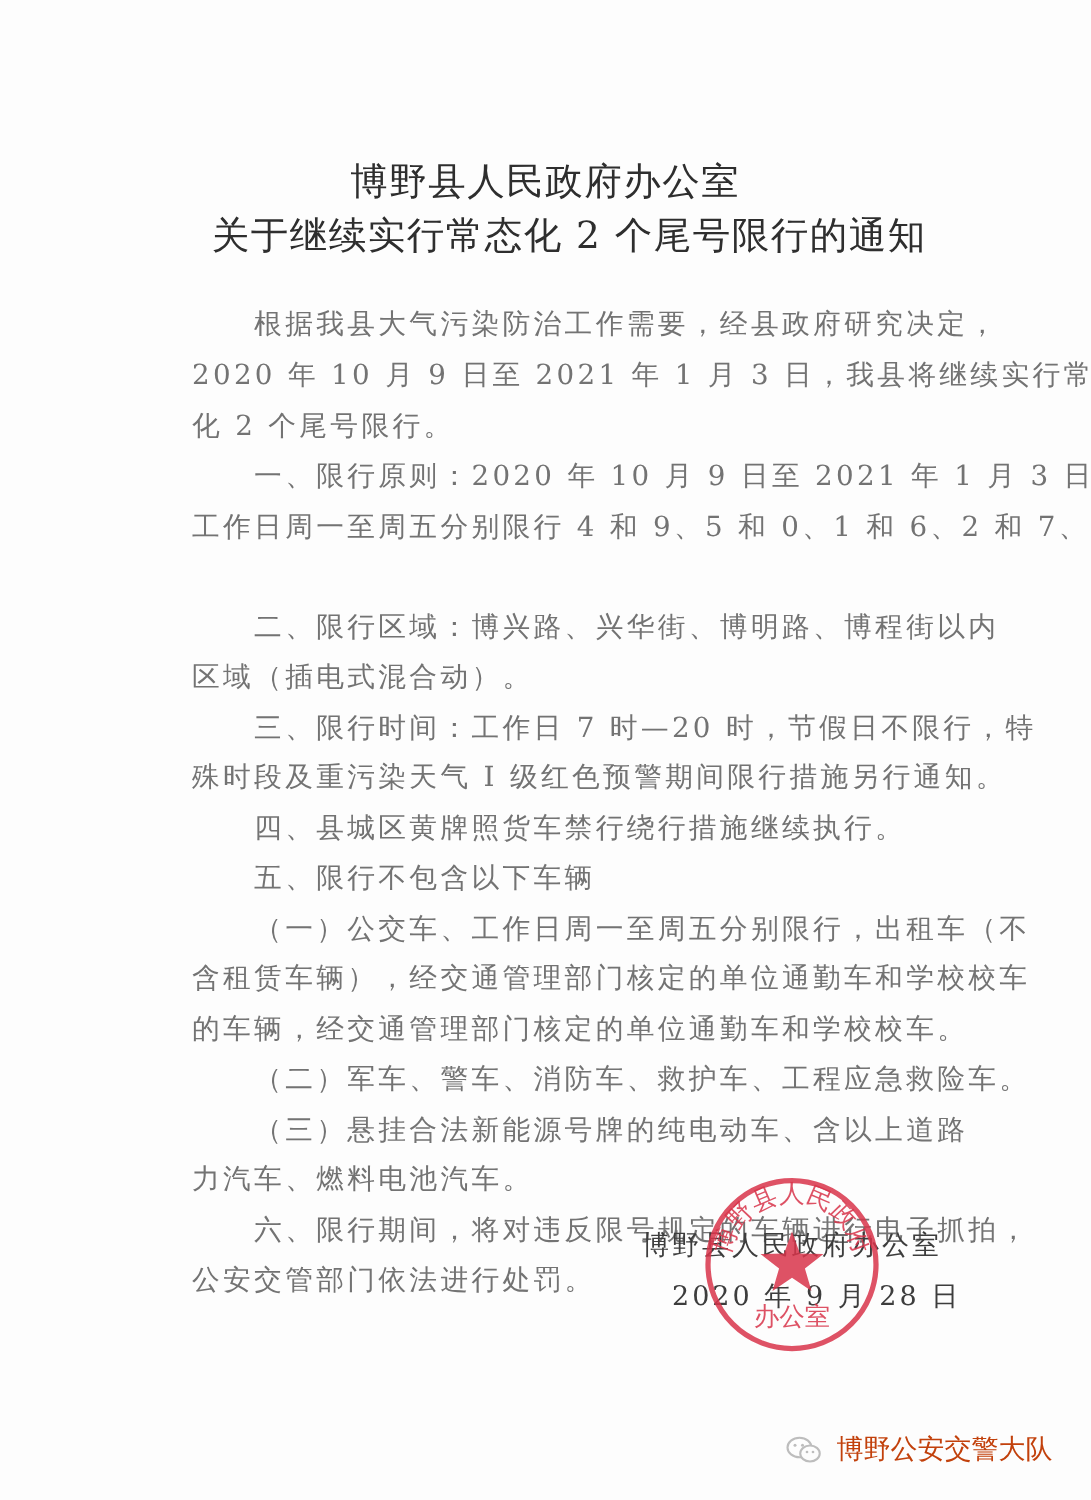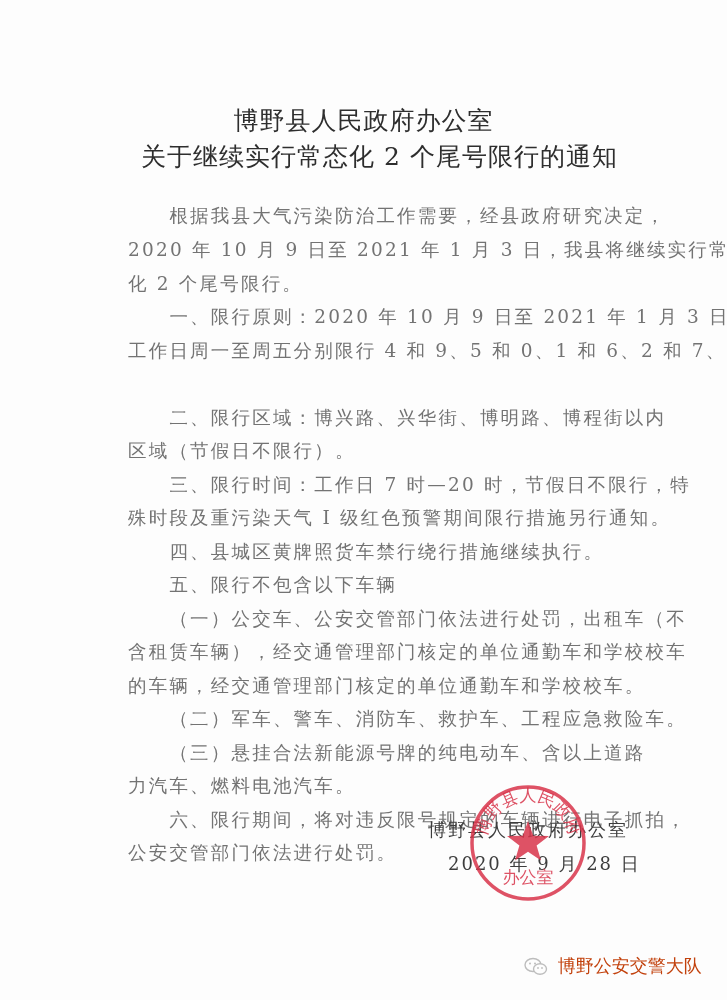--- a/index.html
+++ b/index.html
@@ -34,26 +34,26 @@
 <div class="page">
   <div class="title t1">博野县人民政府办公室</div>
   <div class="title t2">关于继续实行常态化 2 个尾号限行的通知</div>
 
   <div class="line" style="top:203px">　　根据我县大气污染防治工作需要，经县政府研究决定，</div>
   <div class="line" style="top:237px">2020 年 10 月 9 日至 2021 年 1 月 3 日，我县将继续实行常态</div>
   <div class="line" style="top:271px">化 2 个尾号限行。</div>
   <div class="line" style="top:304px">　　一、限行原则：2020 年 10 月 9 日至 2021 年 1 月 3 日，</div>
   <div class="line" style="top:338px">工作日周一至周五分别限行 4 和 9、5 和 0、1 和 6、2 和 7、</div>
   <div class="line" style="top:405px">　　二、限行区域：博兴路、兴华街、博明路、博程街以内</div>
-  <div class="line" style="top:438px">区域（节假日不限行）。</div>
+  <div class="line" style="top:438px">区域（插电式混合动）。</div>
   <div class="line" style="top:472px">　　三、限行时间：工作日 7 时—20 时，节假日不限行，特</div>
   <div class="line" style="top:505px">殊时段及重污染天气 I 级红色预警期间限行措施另行通知。</div>
   <div class="line" style="top:539px">　　四、县城区黄牌照货车禁行绕行措施继续执行。</div>
   <div class="line" style="top:572px">　　五、限行不包含以下车辆</div>
-  <div class="line" style="top:606px">　　（一）公交车、公安交管部门依法进行处罚，出租车（不</div>
+  <div class="line" style="top:606px">　　（一）公交车、工作日周一至周五分别限行，出租车（不</div>
   <div class="line" style="top:639px">含租赁车辆），经交通管理部门核定的单位通勤车和学校校车</div>
   <div class="line" style="top:673px">的车辆，经交通管理部门核定的单位通勤车和学校校车。</div>
   <div class="line" style="top:706px">　　（二）军车、警车、消防车、救护车、工程应急救险车。</div>
   <div class="line" style="top:740px">　　（三）悬挂合法新能源号牌的纯电动车、含以上道路</div>
   <div class="line" style="top:773px">力汽车、燃料电池汽车。</div>
   <div class="line" style="top:807px">　　六、限行期间，将对违反限号规定的车辆进行电子抓拍，</div>
   <div class="line" style="top:840px">公安交管部门依法进行处罚。</div>
 
   <div class="signer" style="left:428px; top:818px">博野县人民政府办公室</div>
   <div class="signer" style="left:448px; top:852px">2020 年 9 月 28 日</div>

